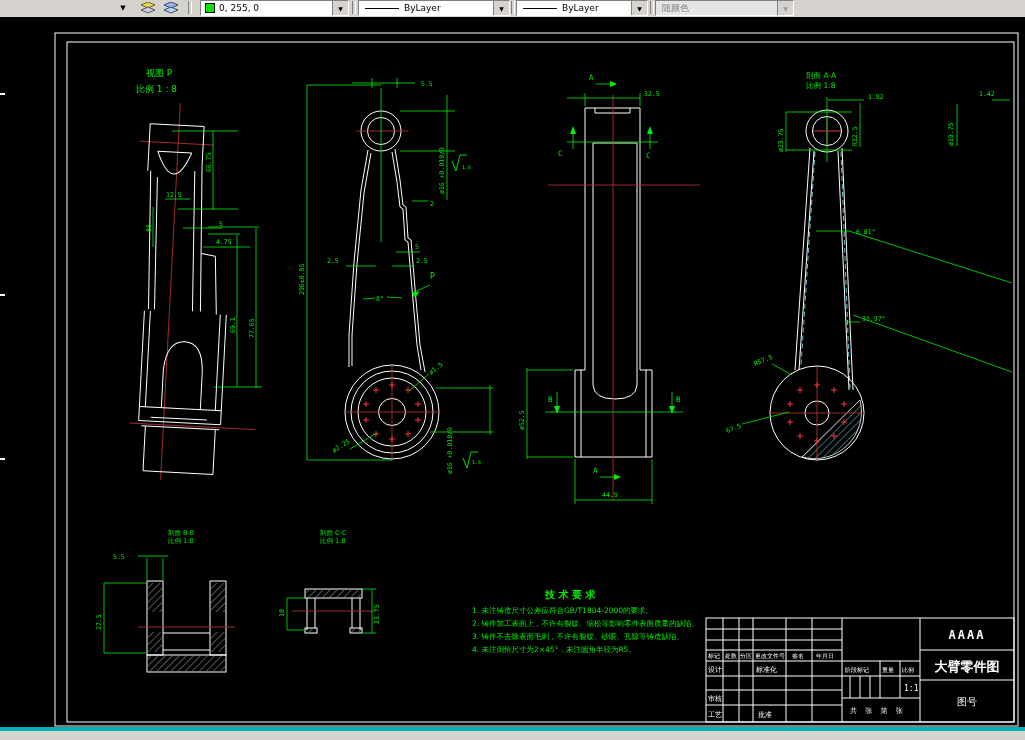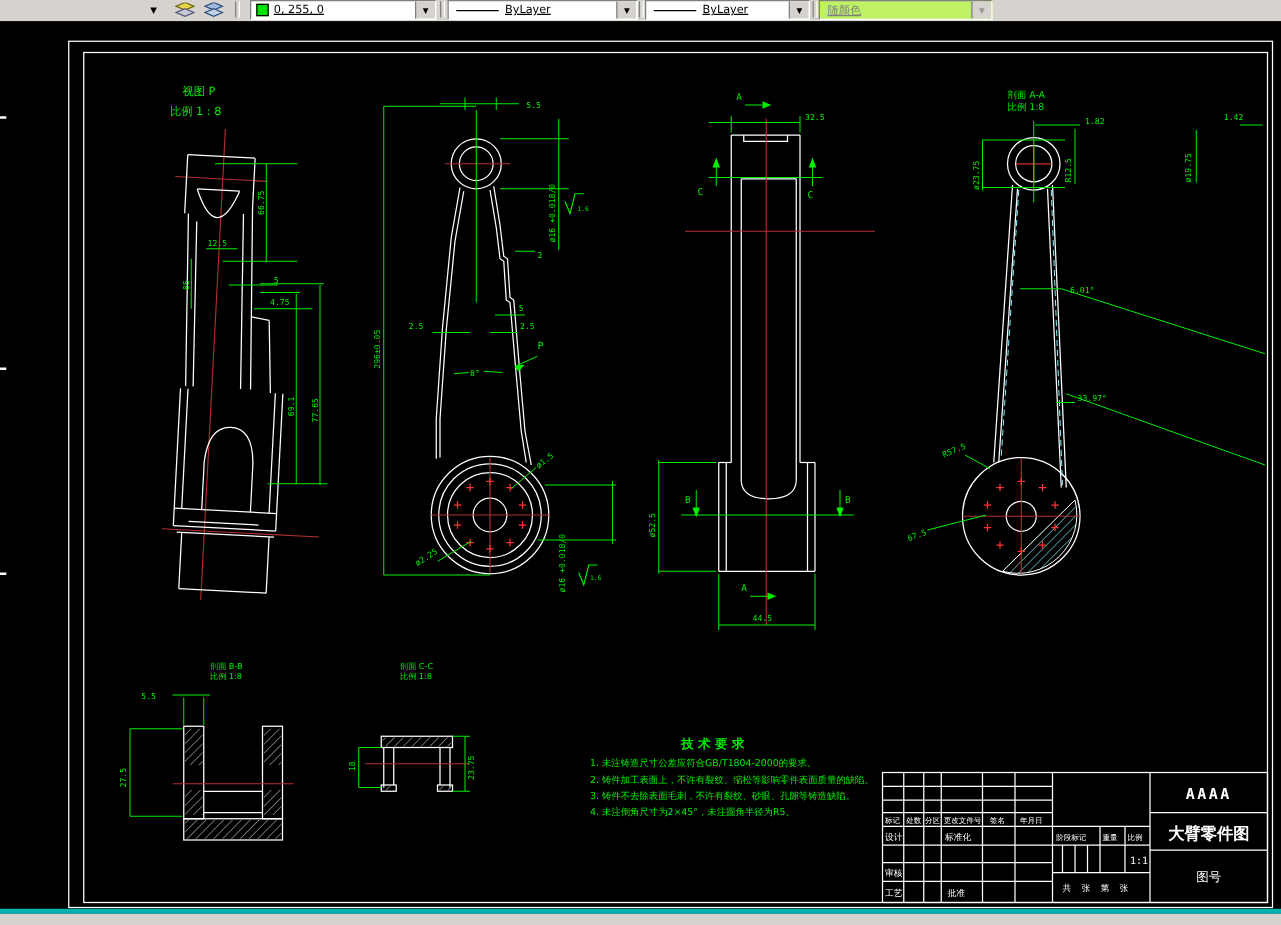--- a/index.html
+++ b/index.html
@@ -6,25 +6,25 @@
   #stage{position:relative;width:1025px;height:740px;overflow:hidden;background:#000;
          font-family:"DejaVu Sans", sans-serif;}
   
   .toolbar{position:absolute;left:0;top:0;width:1025px;height:17px;background:#d6d3ce;
            border-bottom:1px solid #404040;}
   .tb-sep{position:absolute;top:1px;height:13px;width:2px;border-left:1px solid #808080;border-right:1px solid #fff;}
   .tb-btn{position:absolute;top:0;height:14px;background:#d6d3ce;border:1px solid #d6d3ce;
           display:flex;align-items:center;justify-content:center;font-size:7px;color:#000;}
   .combo{position:absolute;top:0;height:14px;background:#fff;border-top:1px solid #808080;
          border-left:1px solid #808080;border-bottom:1px solid #fff;border-right:1px solid #fff;
-         display:flex;align-items:center;font-size:9px;color:#000;overflow:hidden;text-decoration:underline;}
+         display:flex;align-items:center;font-size:9px;color:#000;overflow:hidden;}
   .combo .drop{position:absolute;right:0;top:0;width:15px;height:100%;background:#d6d3ce;
          border-left:1px solid #808080;display:flex;align-items:center;justify-content:center;
          font-size:6px;color:#000;}
-  .combo.disabled{background:#bef264;color:#808080;}
+  .combo.disabled{background:#e5e5e5;color:#808080;}
   .combo.disabled .drop{color:#9a9a9a;}
   .swatch{width:8px;height:8px;margin:0 4px 0 4px;border:1px solid #000;}
   .ltline{display:inline-block;width:34px;height:1px;background:#000;margin:0 5px 0 6px;}
   
   .statusline{position:absolute;left:0;top:727px;width:1025px;height:4px;background:#00b2b2;}
   .statusbar{position:absolute;left:0;top:731px;width:1025px;height:9px;background:#d6d3ce;}
   svg text{font-family:"DejaVu Sans Mono", monospace;}
   svg text.cn{font-family:"DejaVu Sans", sans-serif;}
 </style>
 </head>

